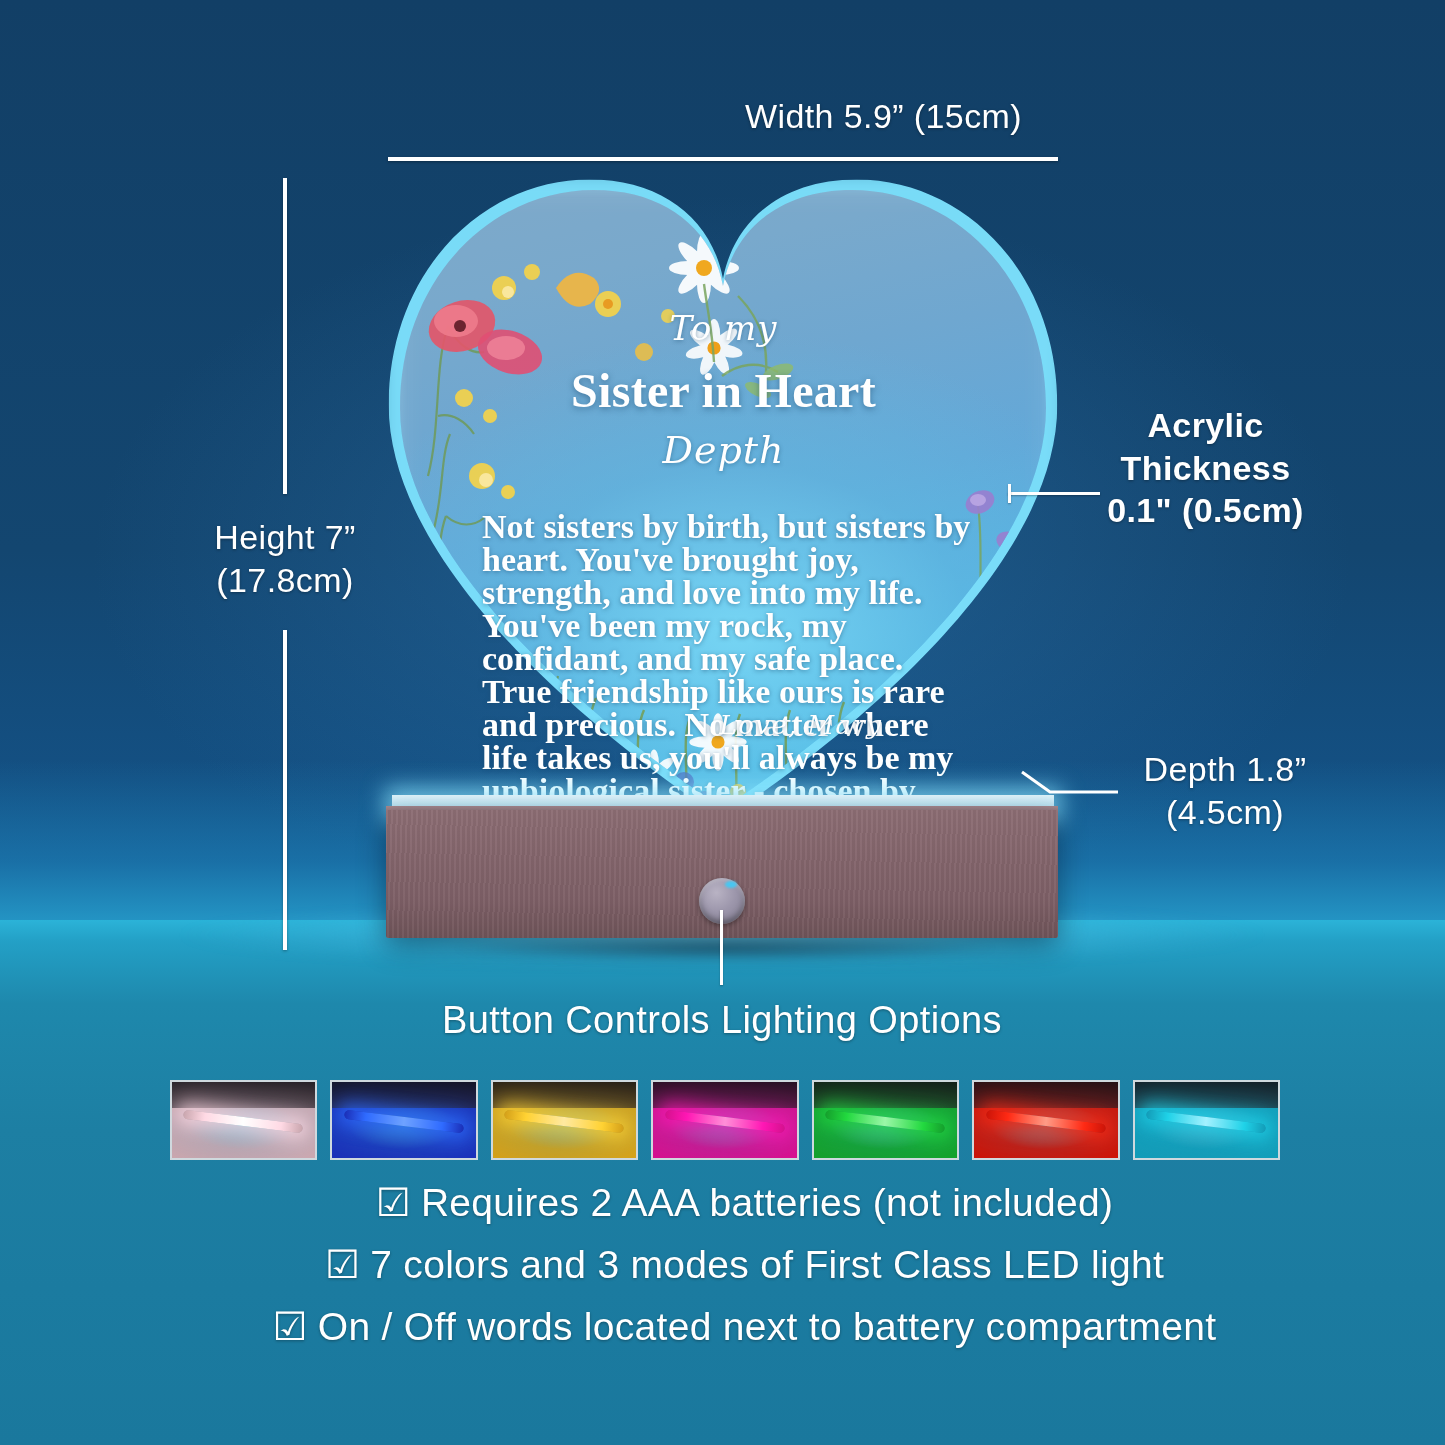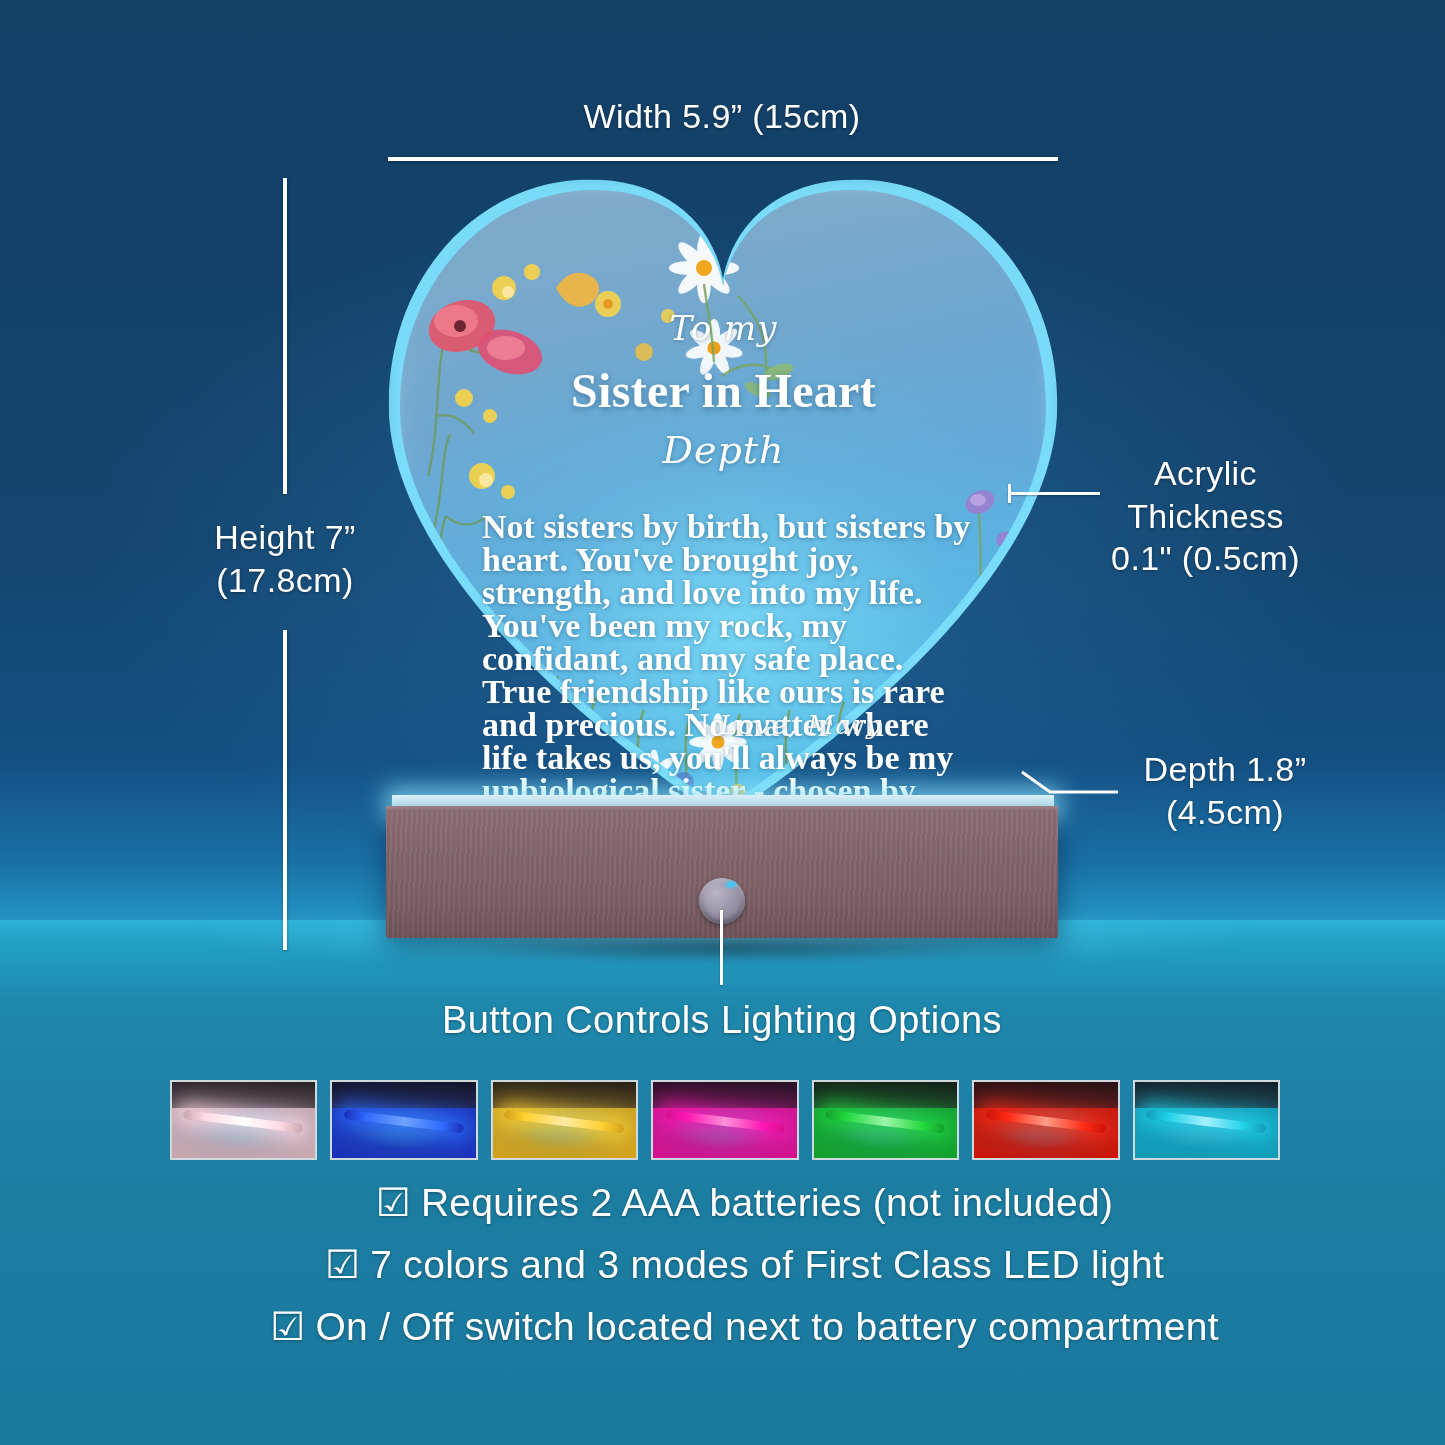--- a/index.html
+++ b/index.html
@@ -132,21 +132,21 @@
 </style>
 </head>
 <body>
 
 <div class="stage">
 
   <div class="wall-fade"></div>
   <div class="floor"></div>
   <div class="floor-glow"></div>
 
-  <div class="dim-label" style="left:422px;top:95px;width:600px;">Width 5.9” (15cm)</div>
+  <div class="dim-label" style="left:422px;top:95px;width:600px;text-align:right;">Width 5.9” (15cm)</div>
   <div class="rule" style="left:388px;top:157px;width:670px;height:4px;"></div>
 
   <div class="dim-label" style="left:140px;top:516px;width:290px;">Height 7”
 (17.8cm)</div>
   <div class="rule" style="left:283px;top:178px;width:4px;height:316px;"></div>
   <div class="rule" style="left:283px;top:630px;width:4px;height:320px;"></div>
 
   <div class="plaque-wrap">
     <div class="heart-glow"></div>
     <div class="heart"></div>
@@ -338,21 +338,21 @@
   </div>
 
   <div class="foot"></div>
   <div class="base-shadow"></div>
   <div class="base-top"></div>
   <div class="base"></div>
   <div class="base-btn"></div>
 
   <div class="leader" style="left:1008px;top:492px;width:92px;height:3px;"></div>
   <div class="leader" style="left:1008px;top:484px;width:3px;height:19px;"></div>
-  <div class="dim-label" style="left:1078px;top:452px;width:255px;">Acrylic
+  <div class="dim-label" style="left:1078px;top:404px;width:255px;font-weight:bold;">Acrylic
 Thickness
 0.1" (0.5cm)</div>
 
   <svg style="position:absolute;left:1020px;top:768px;width:100px;height:44px;">
     <path d="M2 4 L30 24 L98 24" stroke="#ffffff" stroke-width="3" fill="none"></path>
   </svg>
   <div class="dim-label" style="left:1100px;top:748px;width:250px;">Depth 1.8”
 (4.5cm)</div>
 
   <div class="leader" style="left:720px;top:910px;width:3px;height:75px;"></div>
@@ -390,17 +390,17 @@
   </div>
 
   <div class="bullets">
     <div class="bullet">
       <span class="chk">☑</span><span>Requires 2 AAA batteries (not included)</span>
     </div>
     <div class="bullet">
       <span class="chk">☑</span><span>7 colors and 3 modes of First Class LED light</span>
     </div>
     <div class="bullet">
-      <span class="chk">☑</span><span>On / Off switch located next to battery compartment</span>
+      <span class="chk">☑</span><span>On / Off words located next to battery compartment</span>
     </div>
   </div>
 
 </div>
 
 </body></html>

